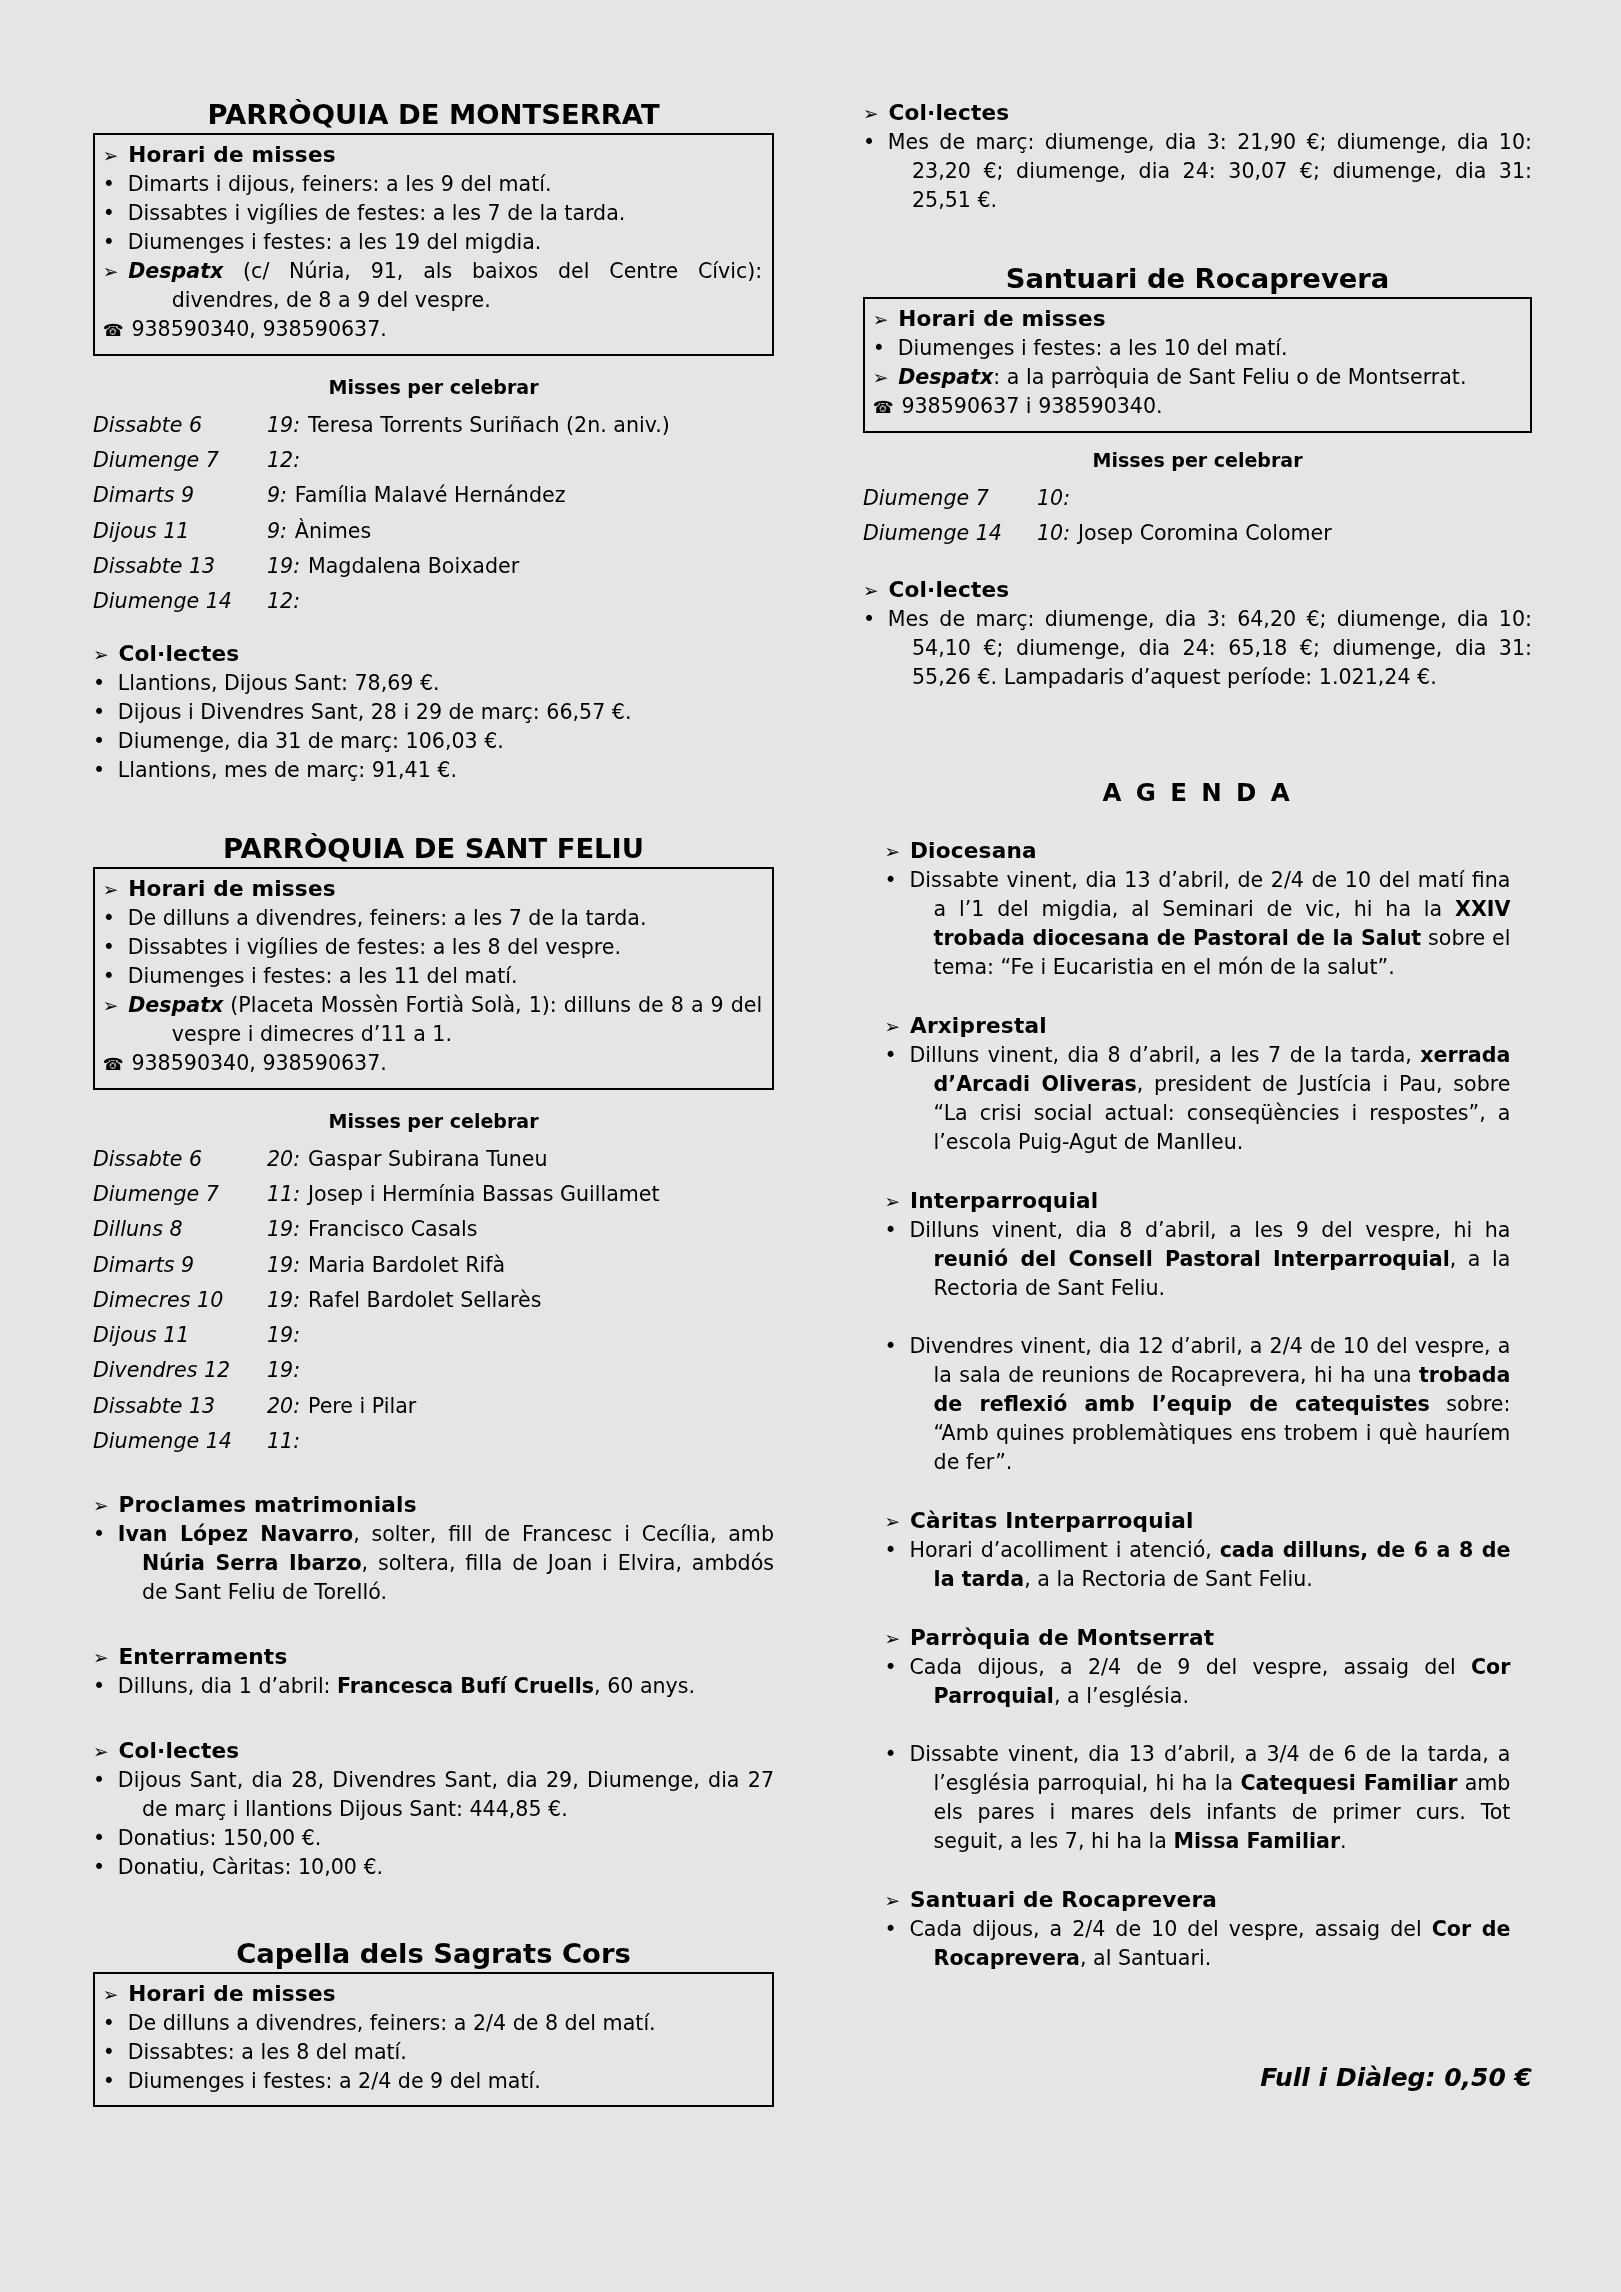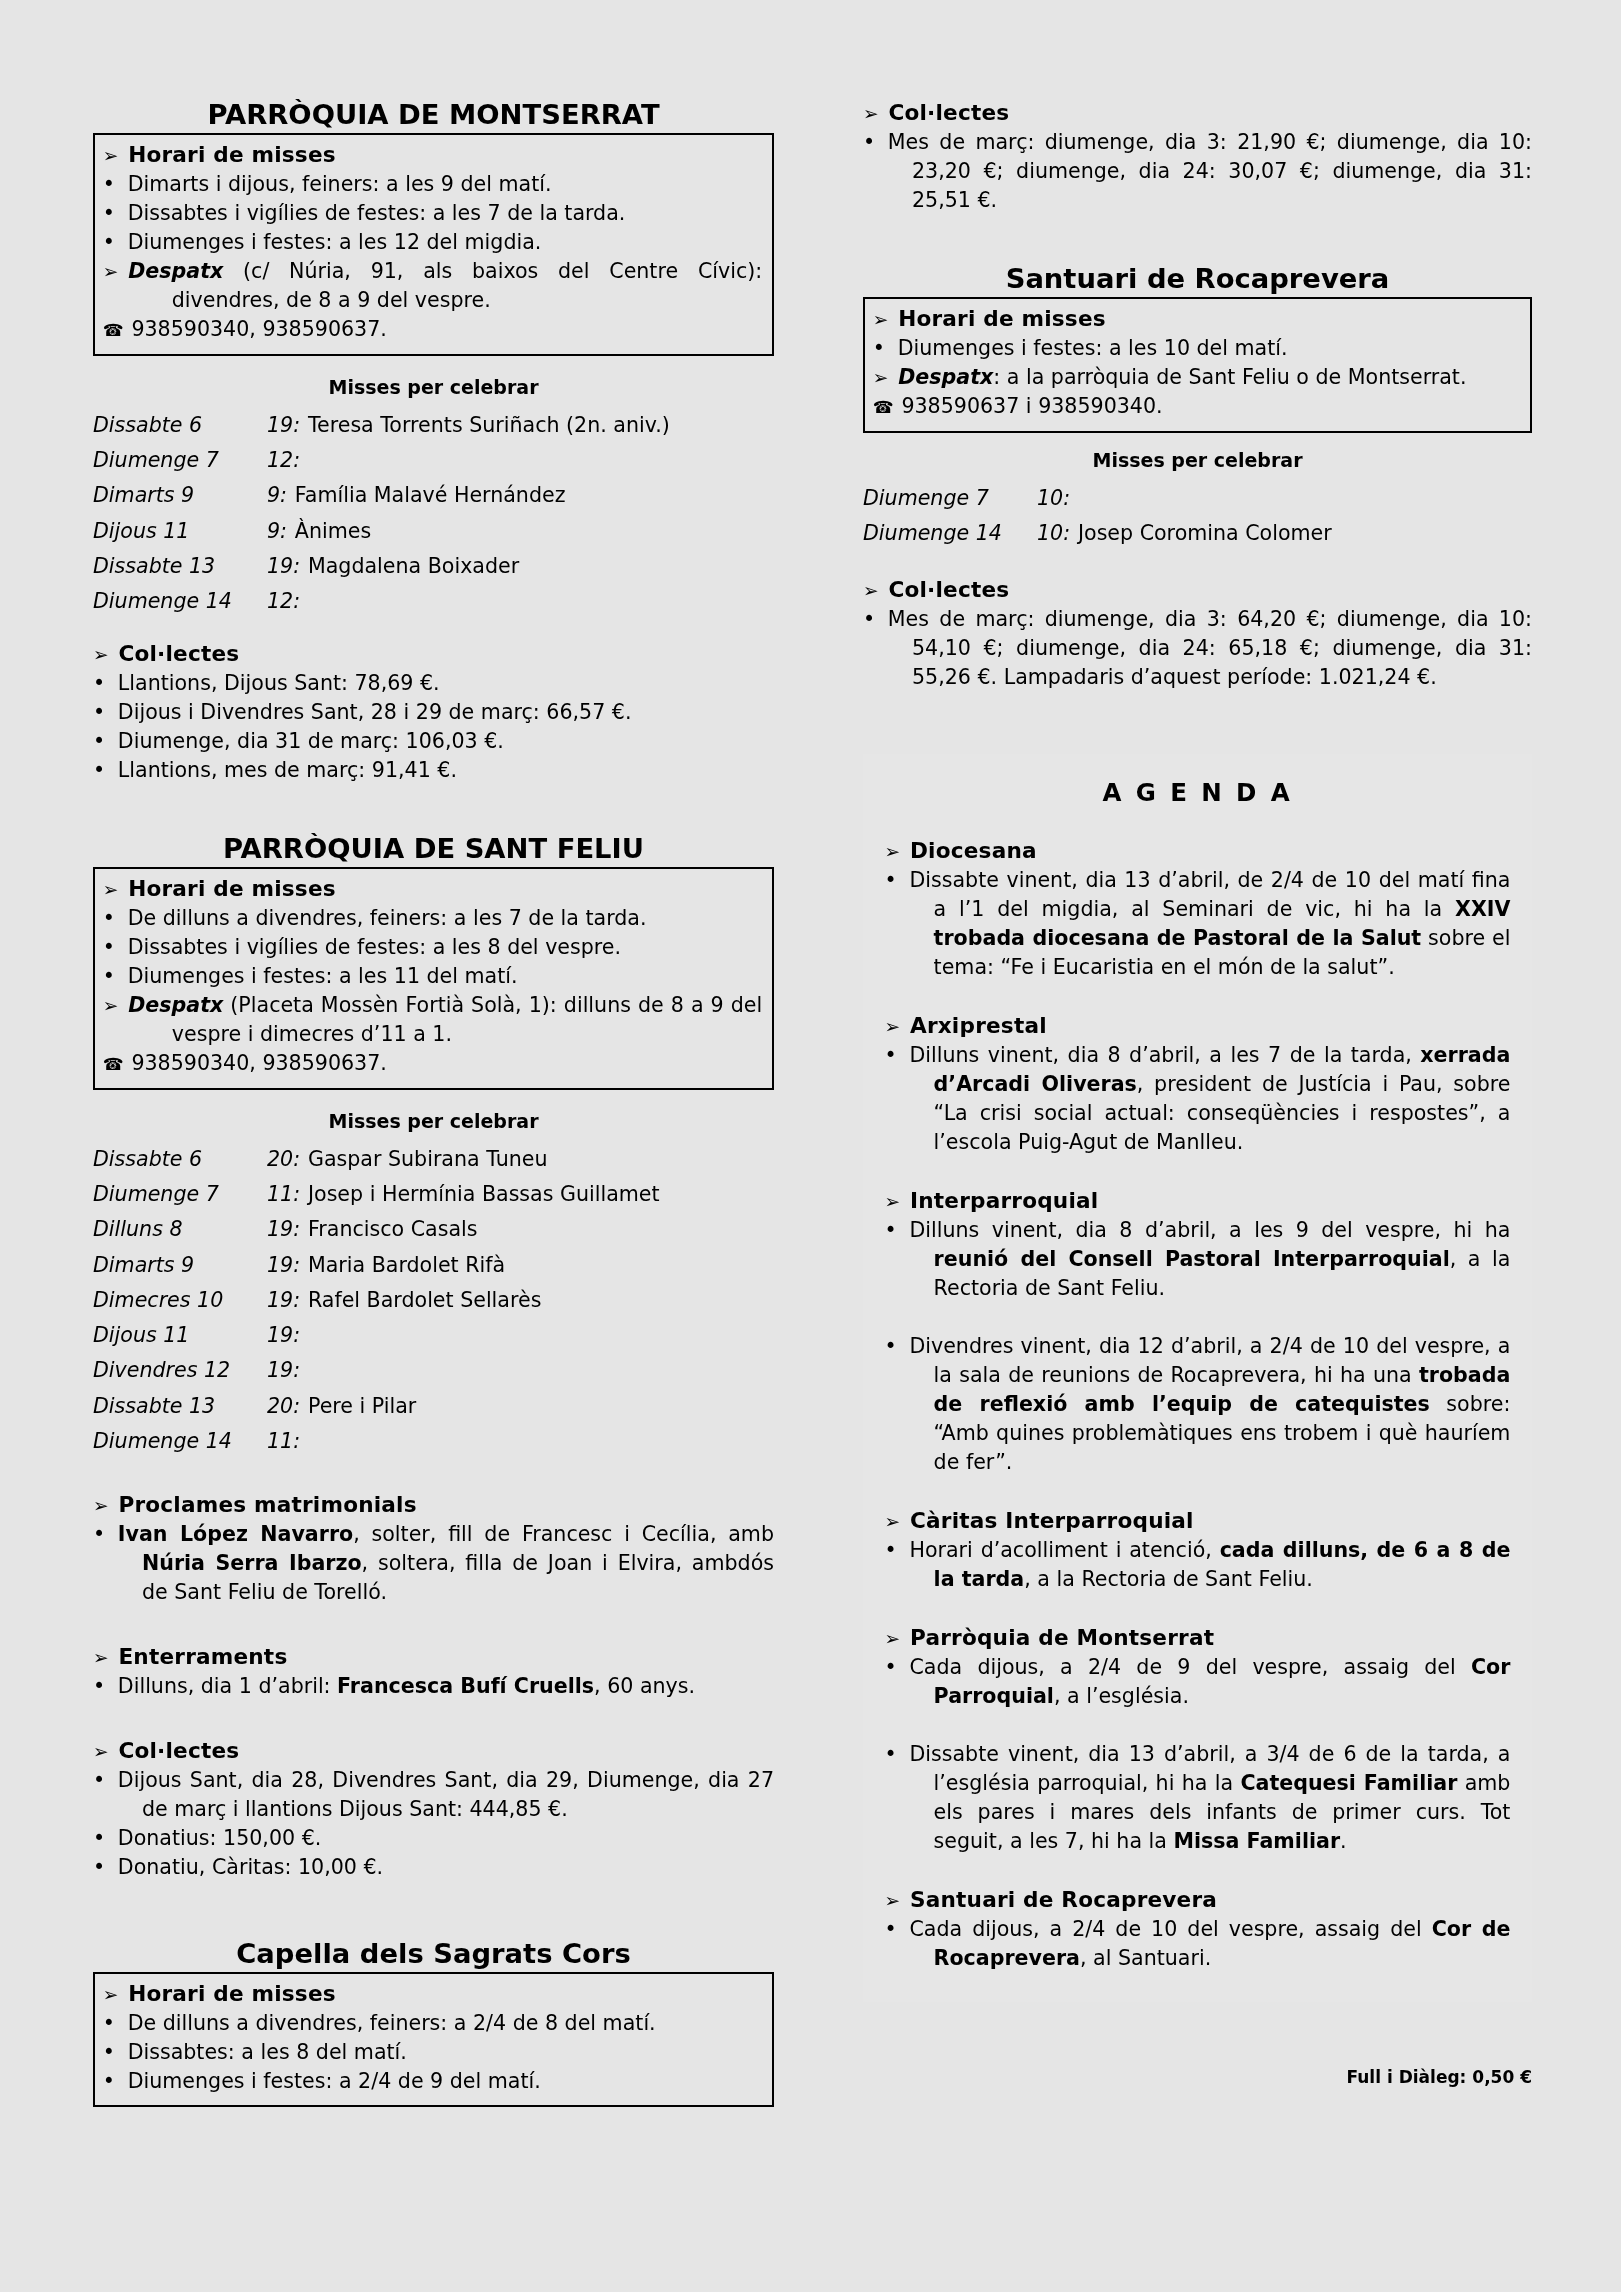--- a/index.html
+++ b/index.html
@@ -38,21 +38,21 @@
   .mass-name { margin-left:7.8px; }
 
   .agenda-box {
     background:var(--agenda-bg,#e6e6e6);
     padding:23.5px 21.6px 29px 21.6px; margin-top:62px;
   }
   .agenda-title { font-size:24.5px; font-weight:bold; text-align:center; letter-spacing:2.9px; margin-bottom:29px; }
 
   .footer {
     margin-top:61px; text-align:right;
-    font-size:17px; font-weight:bold; line-height:29px;
+    font-size:25px; font-weight:bold; font-style:italic; line-height:29px;
   }
 
   .st-b  { font-weight:bold; }
   .st-bi { font-weight:bold; font-style:italic; } .mt10{margin-top:9.8px} .mt14{margin-top:13.7px}
   .mt18{margin-top:17.6px} .mt24{margin-top:23.5px} .mt28{margin-top:27.4px}
   .mt30{margin-top:29px} .mt36{margin-top:35px} .mt48{margin-top:47px}
   .mt56{margin-top:55px}
 </style>
 </head>
 <body>
@@ -60,21 +60,21 @@
 <div class="page">
 
   <div class="col col-left">
 
     <div class="parish-title">PARRÒQUIA DE MONTSERRAT</div>
 
     <div class="info-box">
       <div class="box-header"><span class="arrow">➢</span><span class="hdr">Horari de misses</span></div>
       <div class="li"><span class="dot">•</span><span>Dimarts i dijous, feiners: a les 9 del matí.</span></div>
       <div class="li"><span class="dot">•</span><span>Dissabtes i vigílies de festes: a les 7 de la tarda.</span></div>
-      <div class="li"><span class="dot">•</span><span>Diumenges i festes: a les 12 del migdia.</span></div>
+      <div class="li"><span class="dot">•</span><span>Diumenges i festes: a les 19 del migdia.</span></div>
       <div class="li li-despatx"><span class="arrow">➢</span><span><span class="st-bi">Despatx</span><span> (c/ Núria, 91, als baixos del Centre Cívic): divendres, de 8 a 9 del vespre.</span></span></div>
       <div class="phone-line"><span class="phone-icon">☎</span><span>938590340, 938590637.</span></div>
     </div>
 
     <div class="center-title mt18">Misses per celebrar</div>
 
     <div class="mass-table mt10">
       <div class="mass-row">
           <span class="mass-day">Dissabte 6</span>
           <span class="mass-val"><span class="mass-time">19:</span><span class="mass-name">Teresa Torrents Suriñach (2n. aniv.)</span></span>

